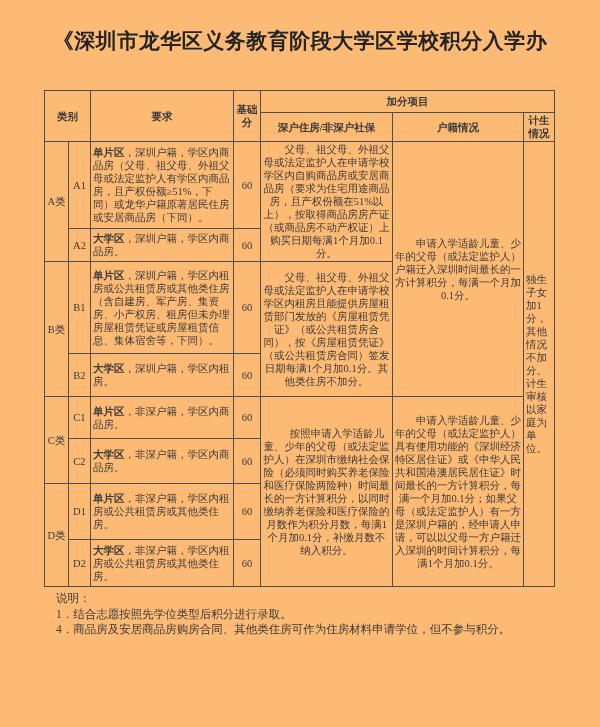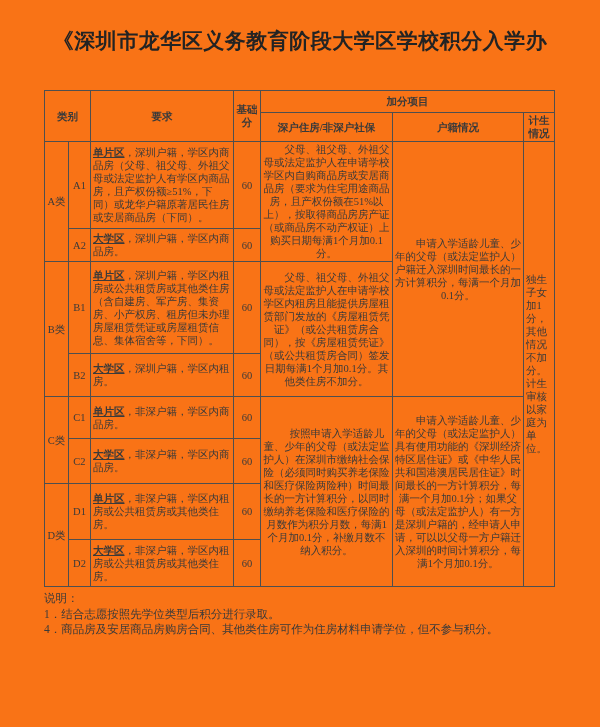--- a/index.html
+++ b/index.html
@@ -1,17 +1,17 @@
 <!DOCTYPE html>
 <html><head>
 <meta charset="utf-8">
 <style>
   html,body{margin:0;padding:0;background:#ffffff;}
   .page{
-    position:relative;width:600px;height:727px;background:#f97316;
+    position:relative;width:600px;height:727px;background:#fdba74;
     font-family:"Liberation Serif","DejaVu Serif",serif;color:#333;
     overflow:hidden;
   }
   .doc-title{
     position:absolute;top:27px;left:30px;width:540px;text-align:center;
     font-family:"Liberation Sans","DejaVu Sans",sans-serif;
     font-weight:bold;font-size:21px;line-height:27px;color:#232323;
     letter-spacing:0.5px;
   }
   table.points{
@@ -21,31 +21,31 @@
   table.points td{
     border:1px solid #4f4f4f;
     font-size:10.5px;line-height:13px;color:#3a3a3a;
     padding:1px 2px;vertical-align:middle;word-break:break-all;
     box-sizing:border-box;
   }
   td.hd{font-weight:bold;text-align:center;font-size:11px;}
   td.code{text-align:center;font-size:10.5px;}
   td.base{text-align:center;font-size:11px;}
   td.req{vertical-align:middle;text-align:left;font-size:10.8px;line-height:14px;padding:2px 4px;}
-  td.req b{font-weight:bold;text-decoration:underline;}
+  td.req b{font-weight:bold;}
   td.para{text-align:center;padding:2px 4px;}
   td.para .p{text-indent:2em;}
   td.fp{padding:1px 3px;line-height:14px;}
   tr.h1{height:22px;} tr.h2{height:28px;}
   tr.rA1{height:87px;} tr.rA2{height:33px;}
   tr.rB1{height:92px;} tr.rB2{height:43px;}
   tr.rC1{height:42px;} tr.rC2{height:45px;}
   tr.rD1{height:56px;} tr.rD2{height:47px;}
   .notes{
-    position:absolute;left:28px;top:591px;width:514px;
+    position:absolute;left:40px;top:591px;width:514px;
     font-size:11.5px;line-height:15.5px;color:#3a3a3a;
   }
   .notes p{margin:0;text-indent:1.4em;}
 </style>
 </head>
 <body>
 
 <div class="page">
 
   <div class="doc-title">

